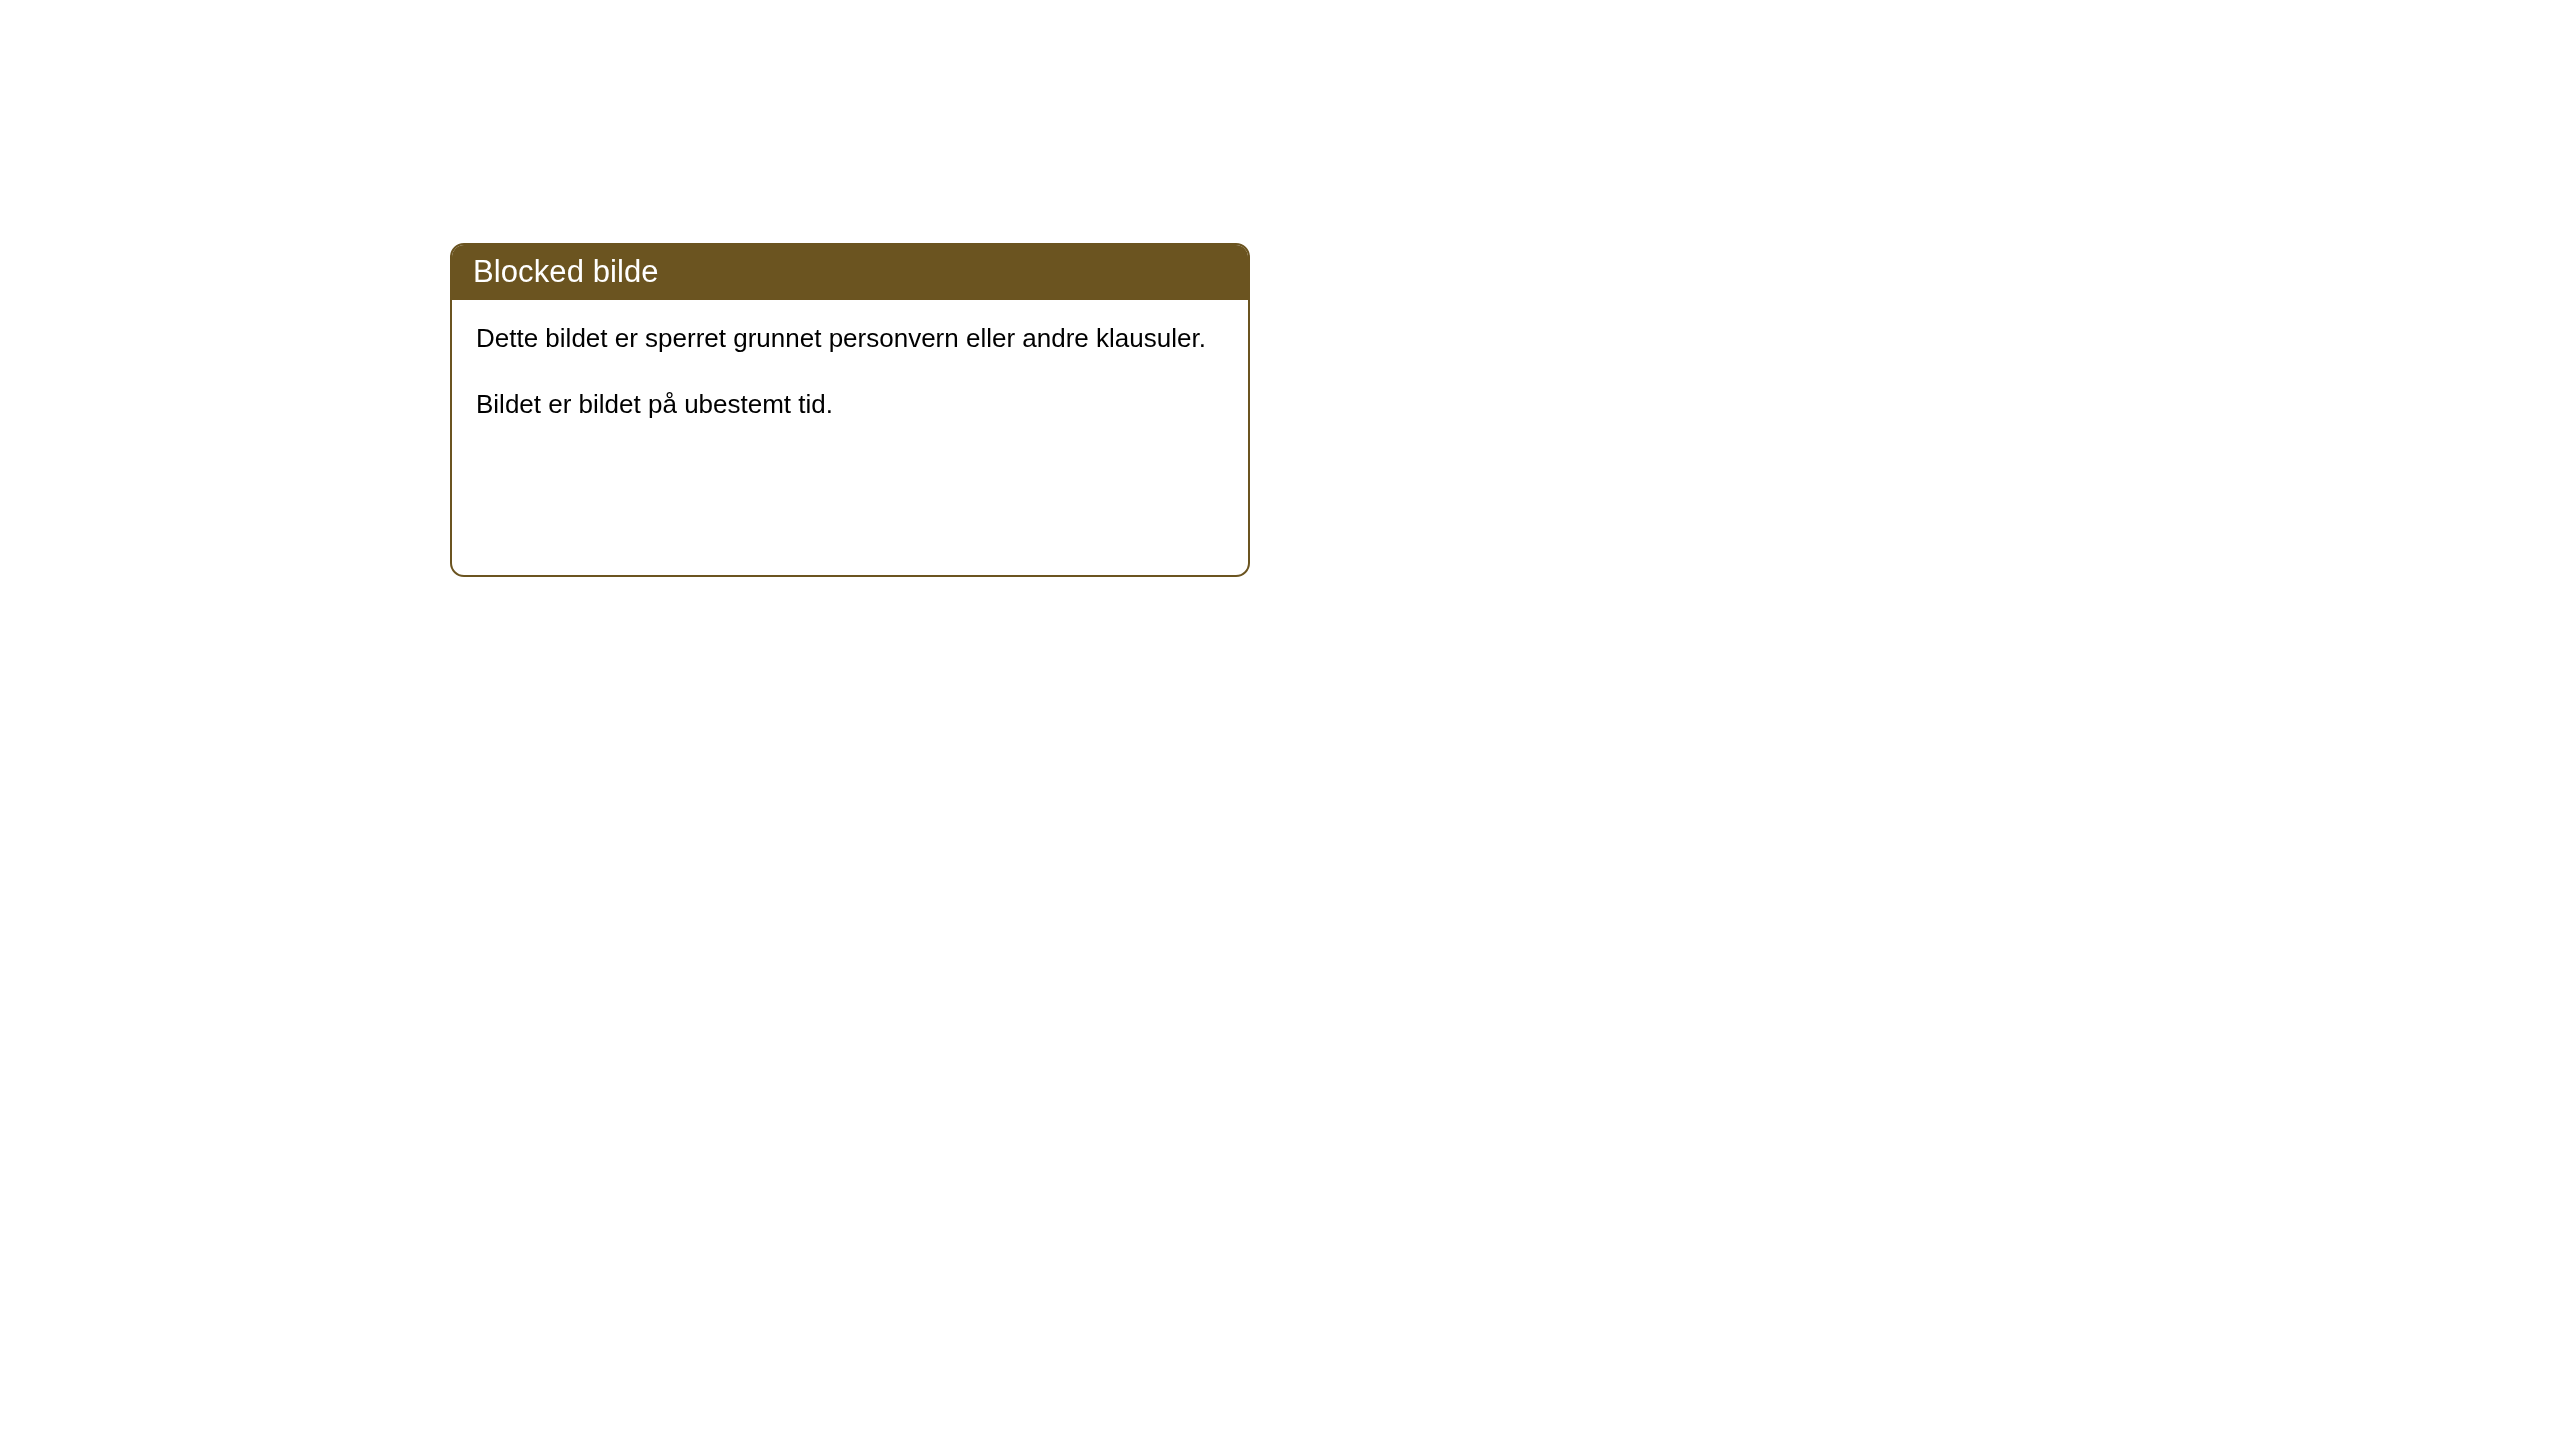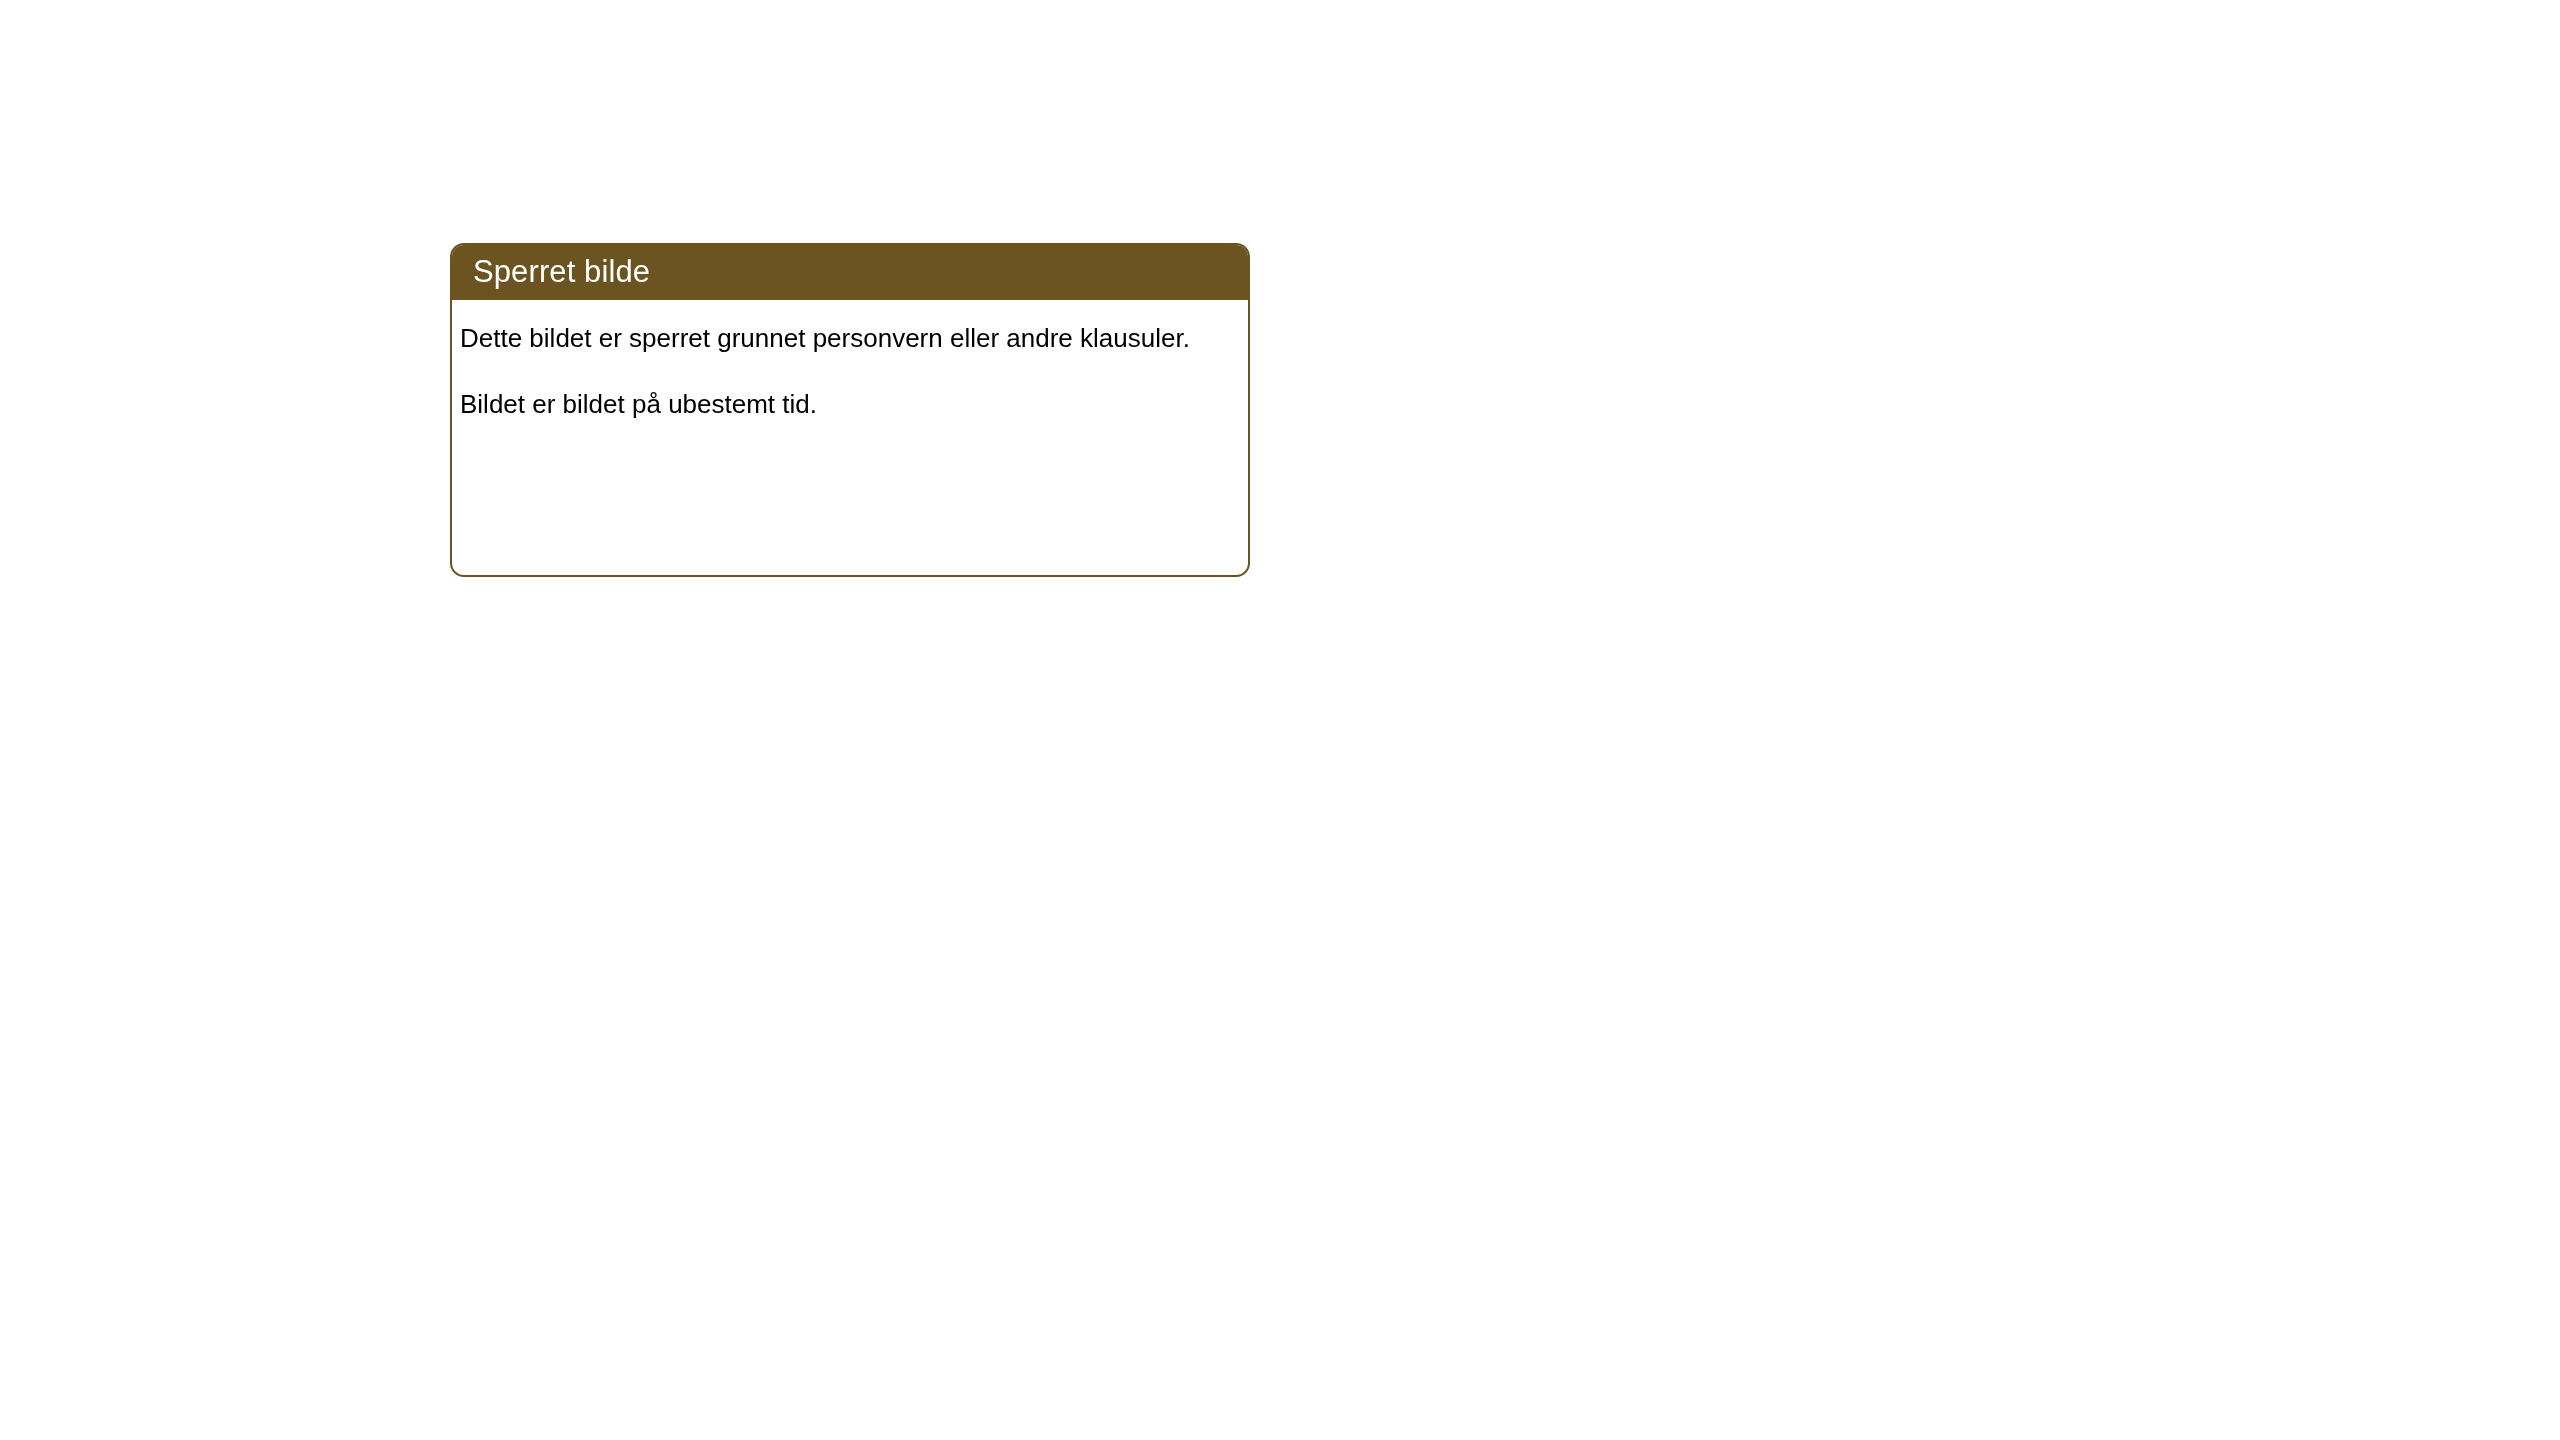--- a/index.html
+++ b/index.html
@@ -50,21 +50,21 @@
     color: #ffffff;
     font-size: 31px;
     line-height: 36px;
     font-weight: normal;
     letter-spacing: 0.1px;
     white-space: nowrap;
   }
 
   .card-body {
     box-sizing: border-box;
-    padding: 22px 26px 20px 8px;
+    padding: 22px 26px 20px 24px;
     color: #000000;
   }
 
   .paragraph {
     font-size: 26px;
     line-height: 33px;
     color: #000000;
     margin: 0;
     max-width: 730px;
   }
@@ -73,21 +73,21 @@
     margin-top: 33px;
   }
 </style>
 </head>
 <body>
 
 <div id="stage">
 
   <div class="card" id="card-no">
     <div class="card-header">
-      <span class="card-title">Sperret bilde</span>
+      <span class="card-title">Blocked bilde</span>
     </div>
     <div class="card-body">
       <p class="paragraph">Dette bildet er sperret grunnet personvern eller andre klausuler.</p>
       <p class="paragraph">Bildet er bildet på ubestemt tid.</p>
     </div>
   </div>
 
 
 </div>
 

